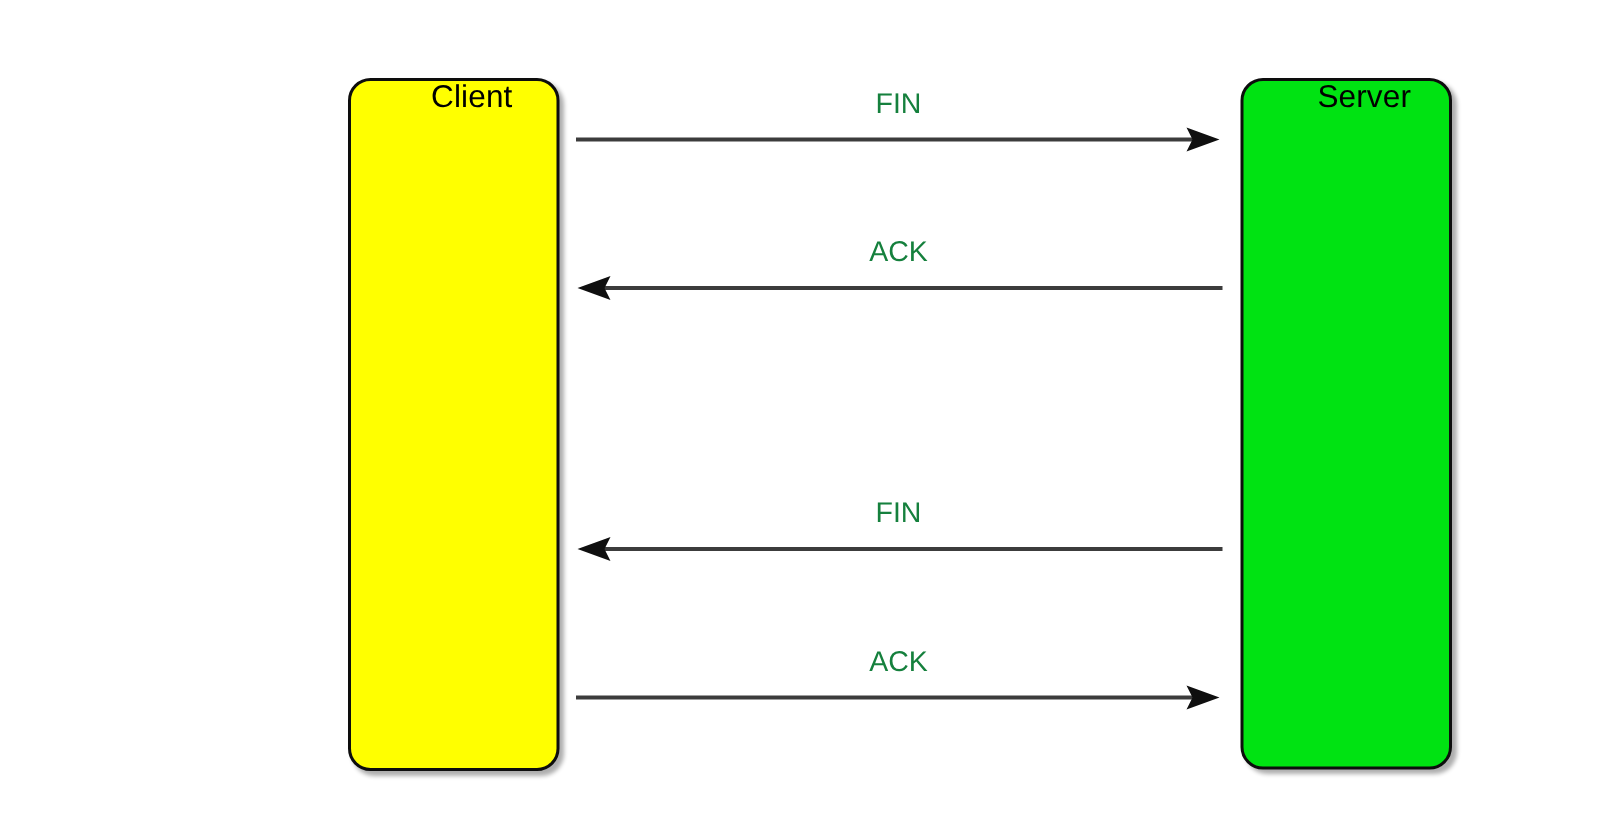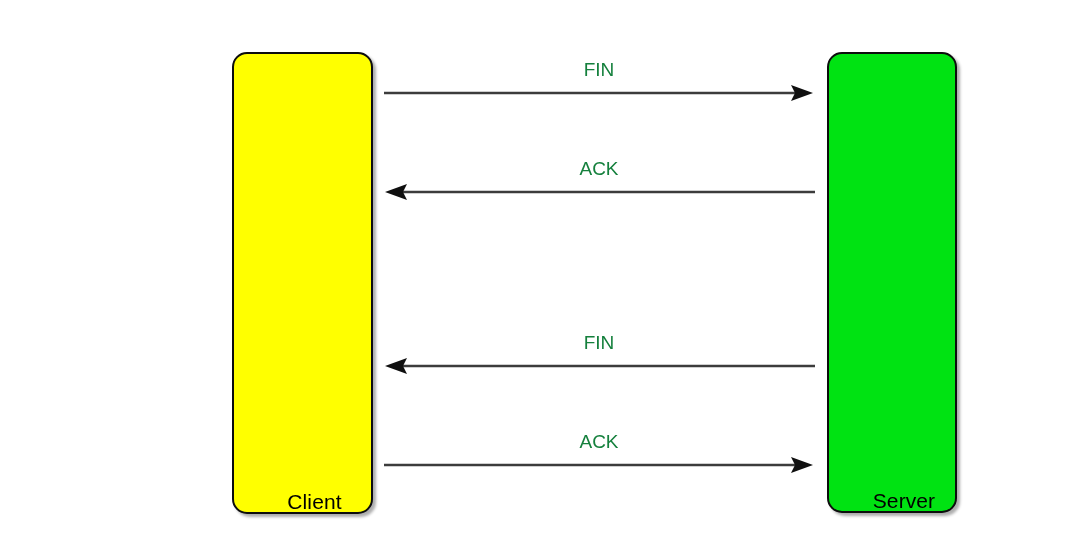--- a/index.html
+++ b/index.html
@@ -17,21 +17,21 @@
   }
 
   
   .participant {
     position: absolute;
     box-sizing: border-box;
     border: 2.4px solid #0d0d0d;
     border-radius: 15px;
     box-shadow: 3px 3px 3px rgba(0,0,0,0.32);
     display: flex;
-    align-items: flex-end;
+    align-items: flex-start;
     justify-content: center;
     padding-left: 24px;
   }
   .participant-label {
     font-size: 21px;
     line-height: 1;
     color: #000000;
     letter-spacing: 0.1px;
     white-space: nowrap;
     user-select: none;
@@ -39,21 +39,21 @@
   #participant-client {
     left: 232px;
     top: 52px;
     width: 141px;
     height: 462px;
     background: #ffff00;
   }
   #participant-server {
     left: 827px;
     top: 52px;
-    width: 130px;
+    width: 141px;
     height: 461px;
     background: #00e312;
   }
 
   
   .message {
     position: absolute;
     left: 383px;
     width: 432px;
     height: 46px;

